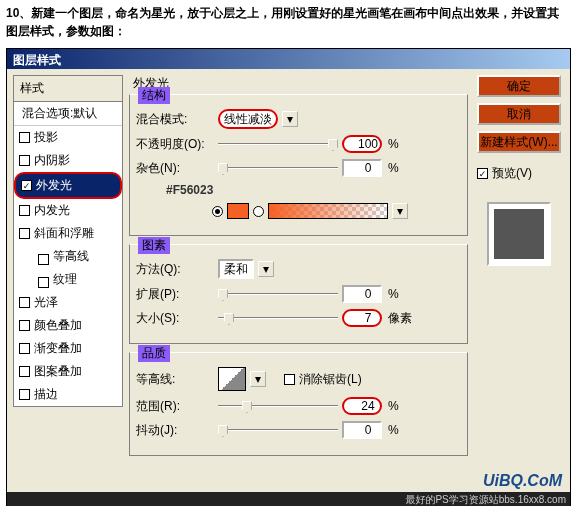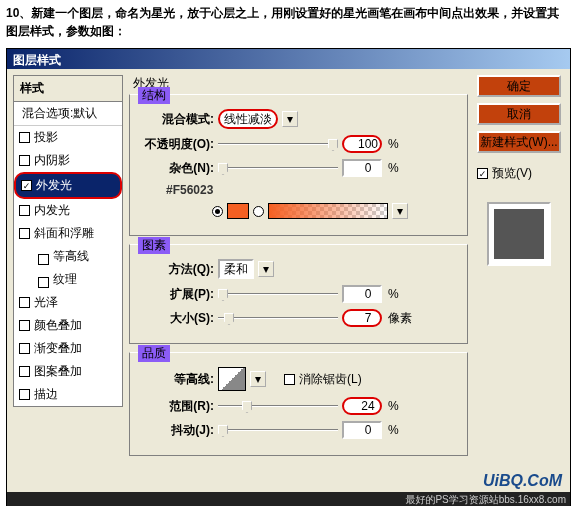--- a/index.html
+++ b/index.html
@@ -3,32 +3,32 @@
 <meta charset="utf-8">
 <style>
 * { box-sizing: border-box; margin: 0; padding: 0; }
 body { font-family: "SimSun", "宋体", sans-serif; font-size: 12px; background: #fff; width: 577px; }
 .instruction { padding: 4px 6px; font-weight: bold; line-height: 1.5; }
 .dialog { margin: 4px 6px; border: 1px solid #000; background: #ece9d8; }
 .titlebar { background: linear-gradient(to right, #0a246a, #a6caf0); color: #fff; padding: 3px 6px; font-weight: bold; height: 20px; }
 .dialog-body { display: flex; padding: 6px; gap: 6px; }
 .left-panel { width: 110px; }
 .styles-group { border: 1px solid #808080; background: #fff; }
-.styles-header { padding: 4px 6px; border-bottom: 1px solid #808080; background: #ece9d8; font-weight: bold; }
+.styles-header { padding: 4px 6px; border-bottom: 1px solid #808080; background: #ece9d8; }
 .style-item { display: flex; align-items: center; padding: 3px 5px; gap: 4px; }
 .style-item.selected { background: #0a246a; color: #fff; }
 .style-item.blend-opt { border-bottom: 1px solid #ccc; padding-left: 8px; }
 .style-item.sub { padding-left: 24px; align-items: flex-end; }
 .chk { width: 11px; height: 11px; border: 1px solid #000; background: #fff; display: inline-flex; align-items: center; justify-content: center; font-size: 9px; color: #000; }
 .middle-panel { flex: 1; }
 .group-title { font-size: 12px; margin-bottom: 2px; padding-left: 4px; }
 .fieldset { border: 1px solid #808080; border-top: 1px solid #fff; padding: 8px 6px 10px; margin-bottom: 8px; position: relative; }
 .fieldset-label { position: absolute; top: -8px; left: 8px; background: #8b5cf6; padding: 0 4px; }
 .row { display: flex; align-items: center; margin: 6px 0; gap: 4px; }
-.row-label { width: 78px; text-align: right; font-weight: bold; }
+.row-label { width: 78px; text-align: left; }
 .dropdown { border: 2px inset #fff; background: #fff; height: 20px; display: inline-flex; align-items: center; padding: 0 4px; }
 .dropdown-btn { width: 16px; height: 16px; background: #ece9d8; border: 1px outset #fff; display: inline-flex; align-items: center; justify-content: center; }
 .slider { height: 18px; width: 120px; position: relative; display: inline-block; }
 .slider-track { position: absolute; top: 8px; left: 0; right: 0; height: 2px; background: #808080; border-bottom: 1px solid #fff; }
 .slider-thumb { position: absolute; top: 4px; width: 10px; height: 12px; background: #ece9d8; border: 1px outset #fff; clip-path: polygon(0 0, 100% 0, 100% 70%, 50% 100%, 0 70%); }
 .num-input { width: 40px; height: 18px; border: 2px inset #fff; background: #fff; text-align: center; display: inline-flex; align-items: center; justify-content: center; padding-left: 12px; }
 .unit { margin-left: 2px; }
 .radio { width: 11px; height: 11px; border: 1px solid #000; border-radius: 50%; background: #fff; display: inline-flex; align-items: center; justify-content: center; }
 .radio.on::after { content: ''; width: 5px; height: 5px; background: #000; border-radius: 50%; }
 .color-sw { width: 22px; height: 16px; border: 1px solid #000; display: inline-block; }

